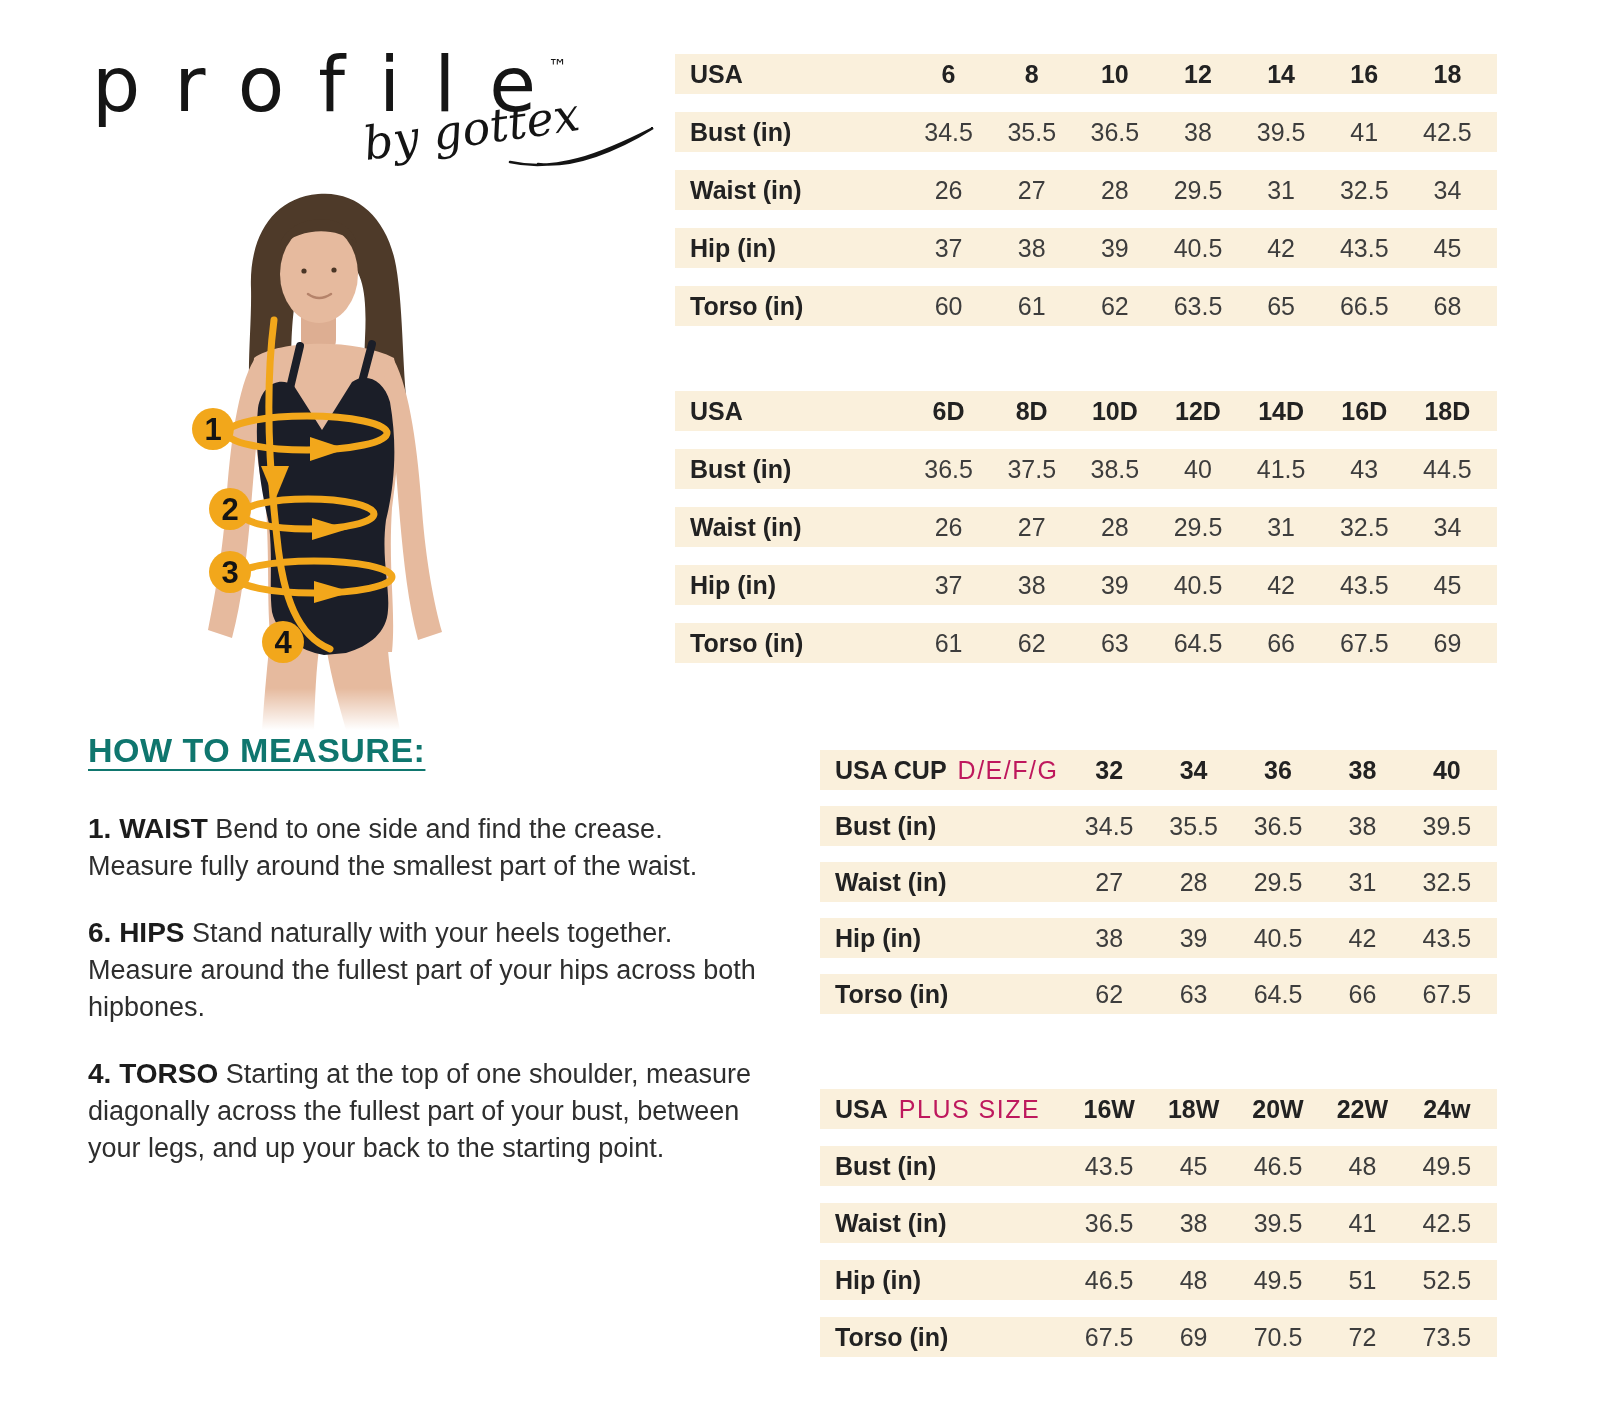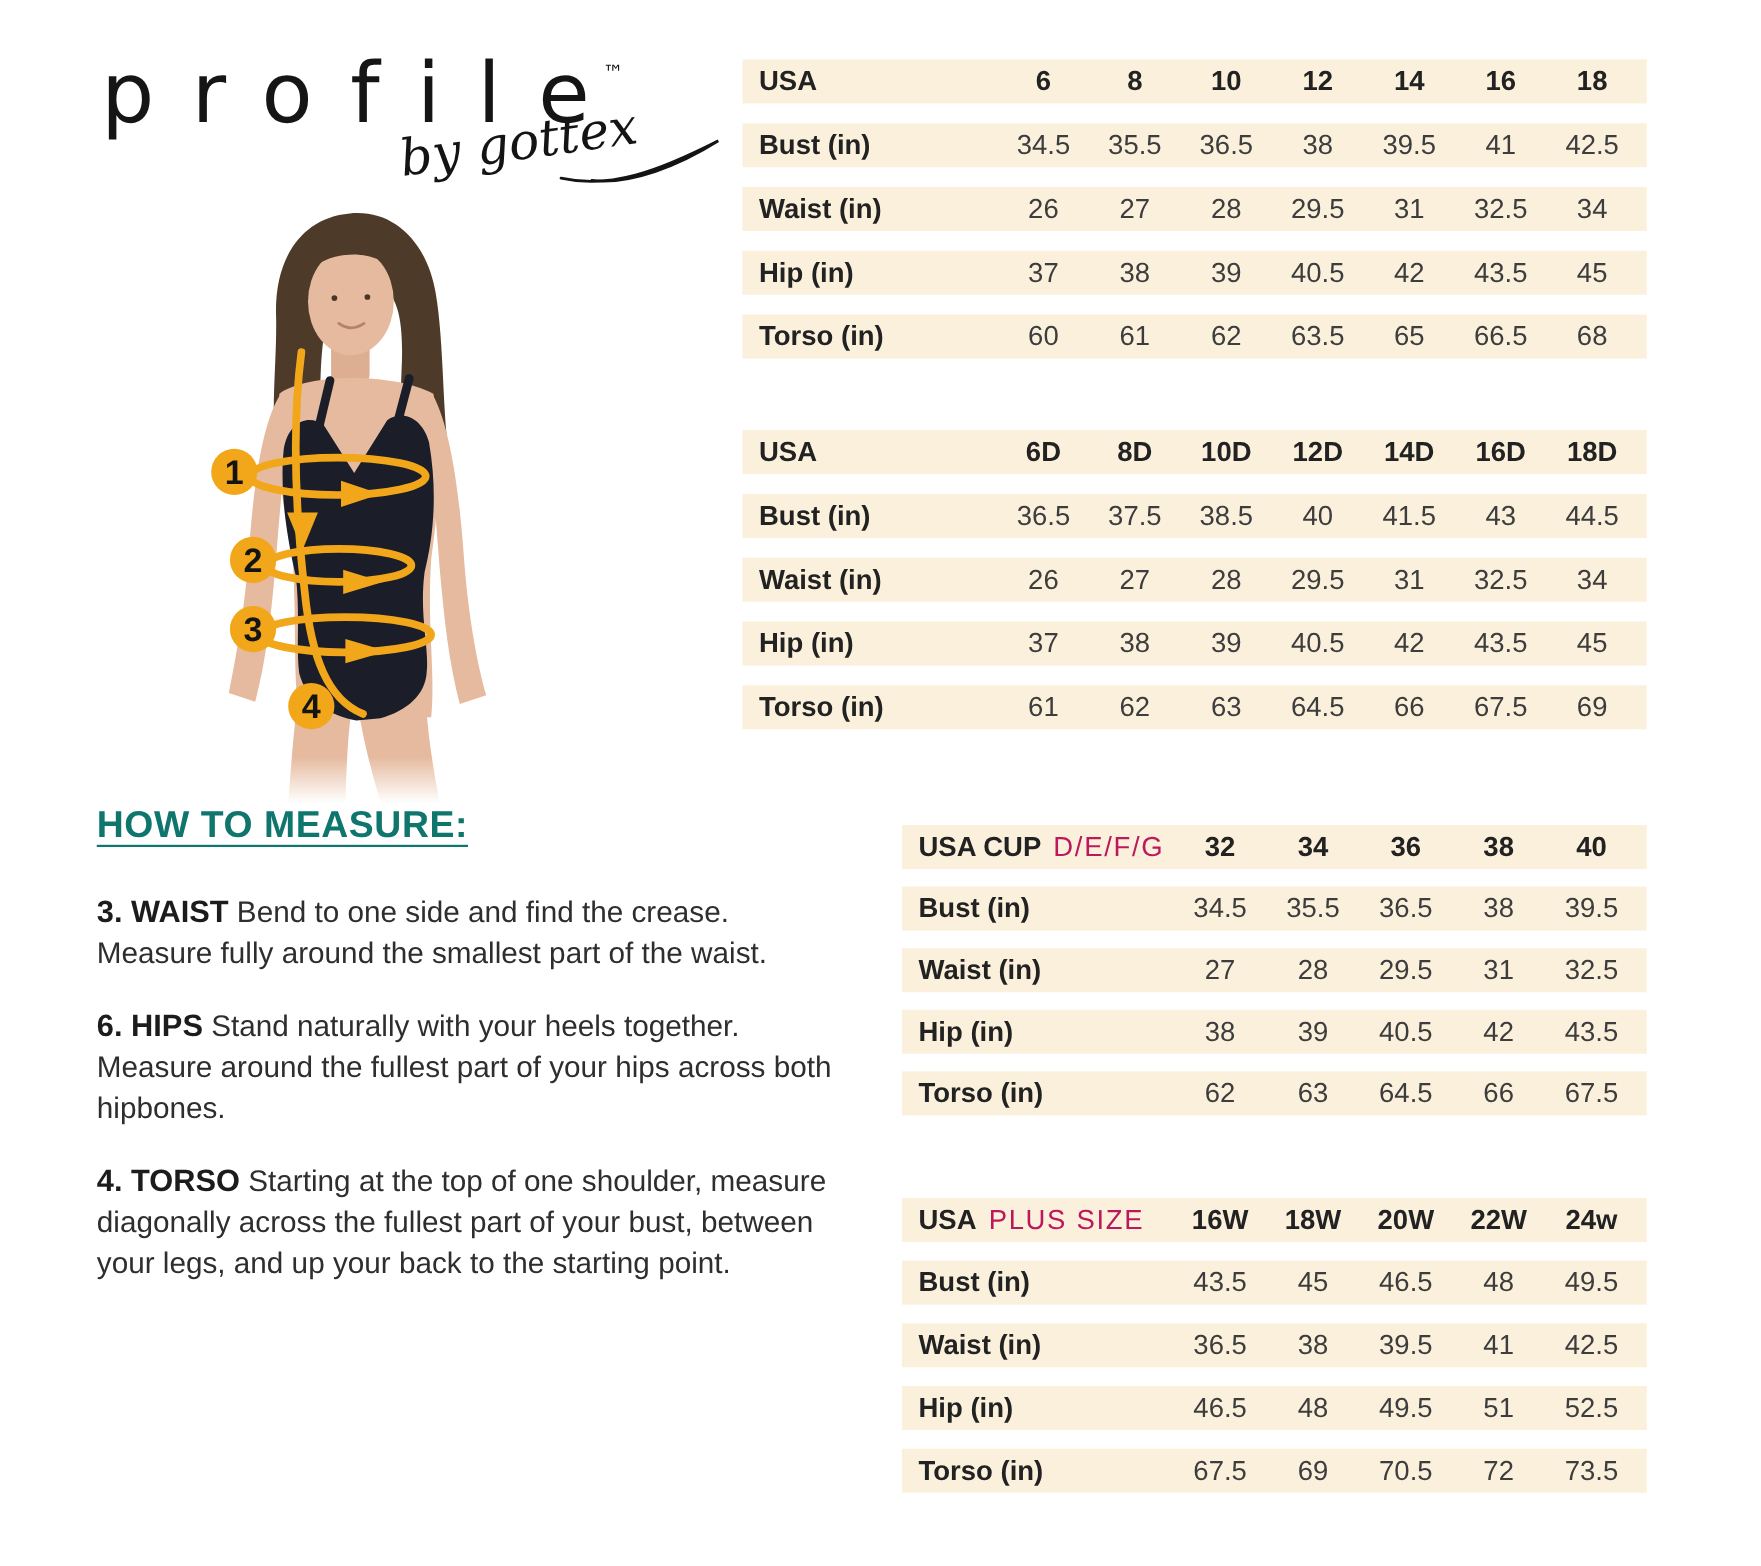--- a/index.html
+++ b/index.html
@@ -133,21 +133,21 @@
       <g>
         <circle cx="133" cy="452" r="21" fill="var(--accent)"></circle>
         <text x="133" y="463" text-anchor="middle" font-family="Liberation Sans, sans-serif" font-size="31" font-weight="bold" fill="#141414">4</text>
       </g>
       <rect x="0" y="498" width="450" height="42" fill="url(#fade)"></rect>
     </g>
   </svg>
 
   <section class="how-to">
     <h2>HOW TO MEASURE:</h2>
-    <p><b>3. WAIST</b> <span>Bend to one side and find the crease. Measure fully around the smallest part of the waist.</span></p>
+    <p><b>1. WAIST</b> <span>Bend to one side and find the crease. Measure fully around the smallest part of the waist.</span></p>
     <p><b>6. HIPS</b> <span>Stand naturally with your heels together. Measure around the fullest part of your hips across both hipbones.</span></p>
     <p><b>4. TORSO</b> <span>Starting at the top of one shoulder, measure diagonally across the fullest part of your bust, between your legs, and up your back to the starting point.</span></p>
   </section>
 
   <div class="size-table table-0">
       <div class="trow head">
         <div class="tlabel"><b>USA</b></div>
         <div class="tcell">6</div>
         <div class="tcell">8</div>
         <div class="tcell">10</div>

